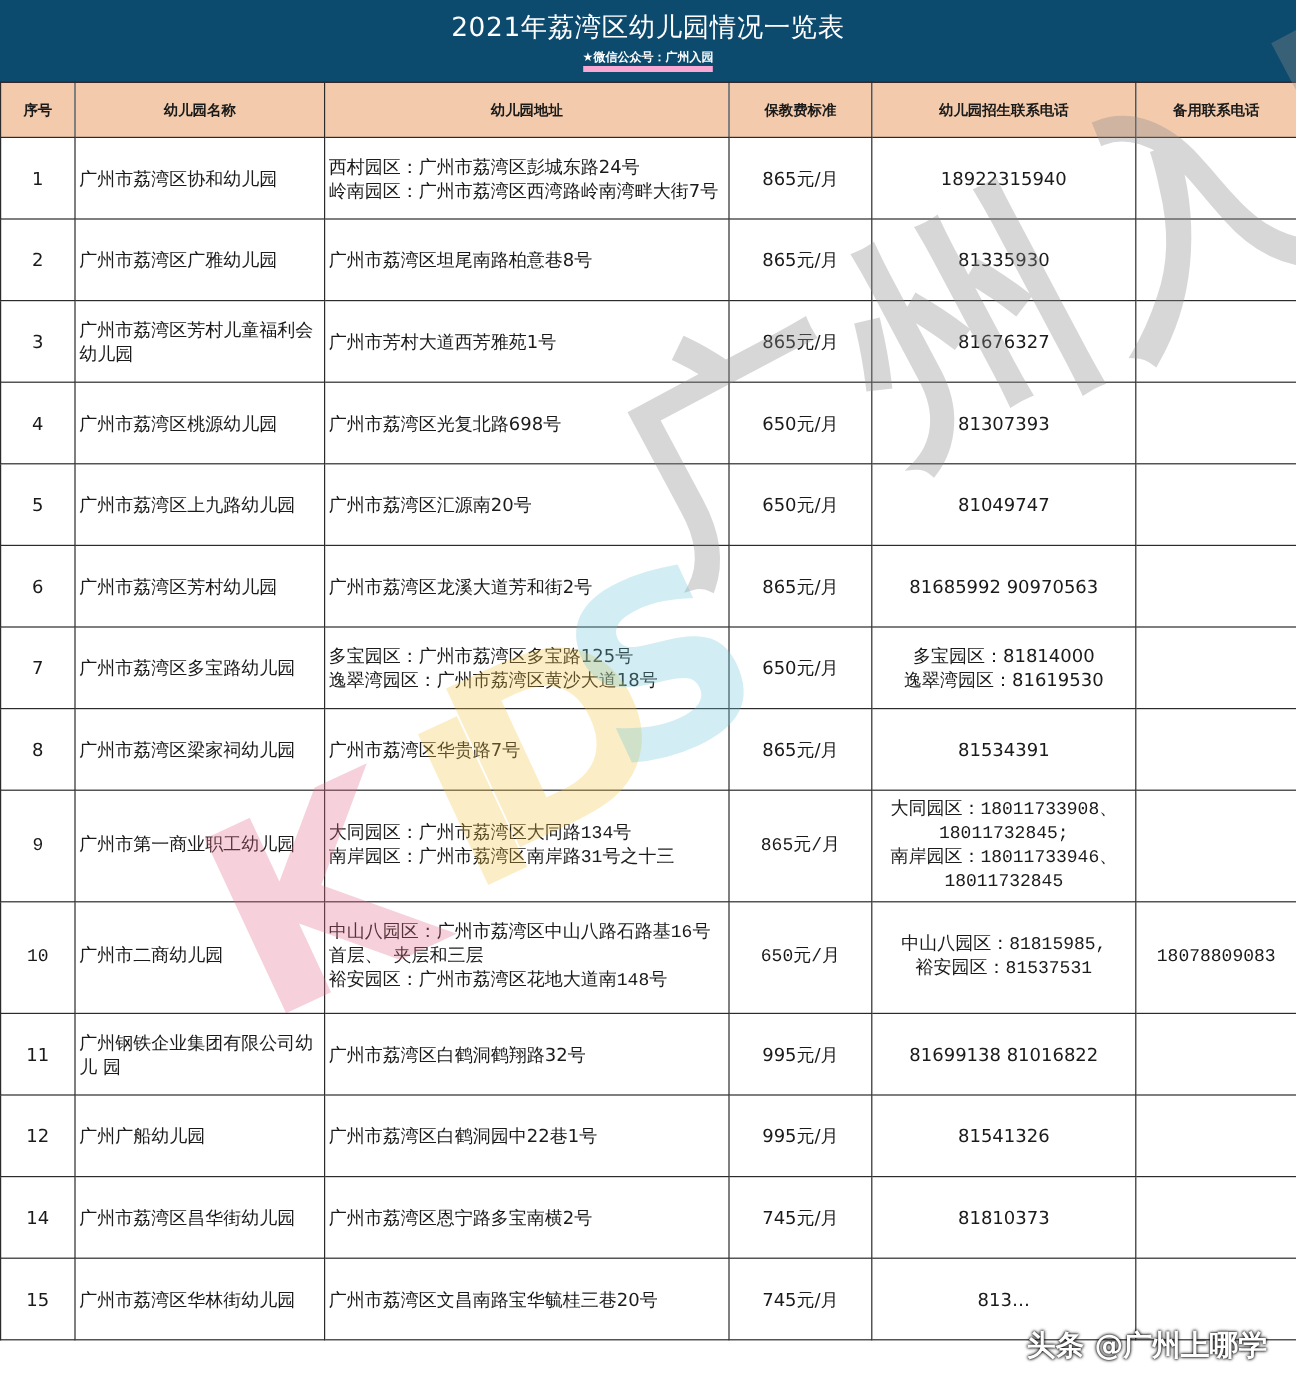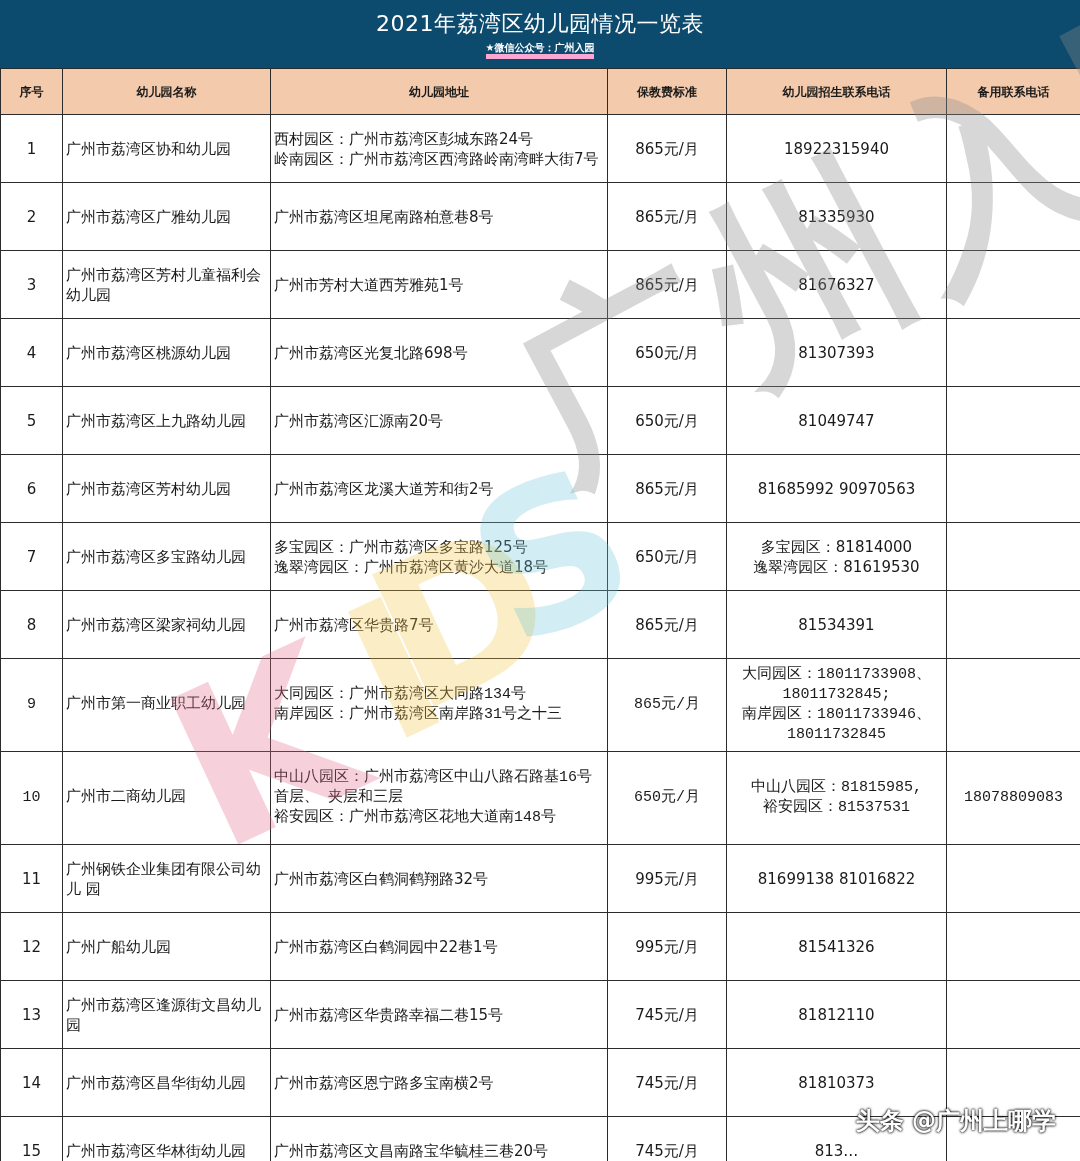--- a/index.html
+++ b/index.html
@@ -238,32 +238,20 @@
         <td class="c-addr">
           <span class="line">广州市荔湾区白鹤洞园中22巷1号</span>
         </td>
         <td class="c-fee">995元/月</td>
         <td class="c-tel">
           <span class="line">81541326</span>
         </td>
         <td class="c-alt"></td>
       </tr>
       <tr>
-        <td class="c-no">13</td>
-        <td class="c-name">广州市荔湾区逢源街文昌幼儿园</td>
-        <td class="c-addr">
-          <span class="line">广州市荔湾区华贵路幸福二巷15号</span>
-        </td>
-        <td class="c-fee">745元/月</td>
-        <td class="c-tel">
-          <span class="line">81812110</span>
-        </td>
-        <td class="c-alt"></td>
-      </tr>
-      <tr>
         <td class="c-no">14</td>
         <td class="c-name">广州市荔湾区昌华街幼儿园</td>
         <td class="c-addr">
           <span class="line">广州市荔湾区恩宁路多宝南横2号</span>
         </td>
         <td class="c-fee">745元/月</td>
         <td class="c-tel">
           <span class="line">81810373</span>
         </td>
         <td class="c-alt"></td>

